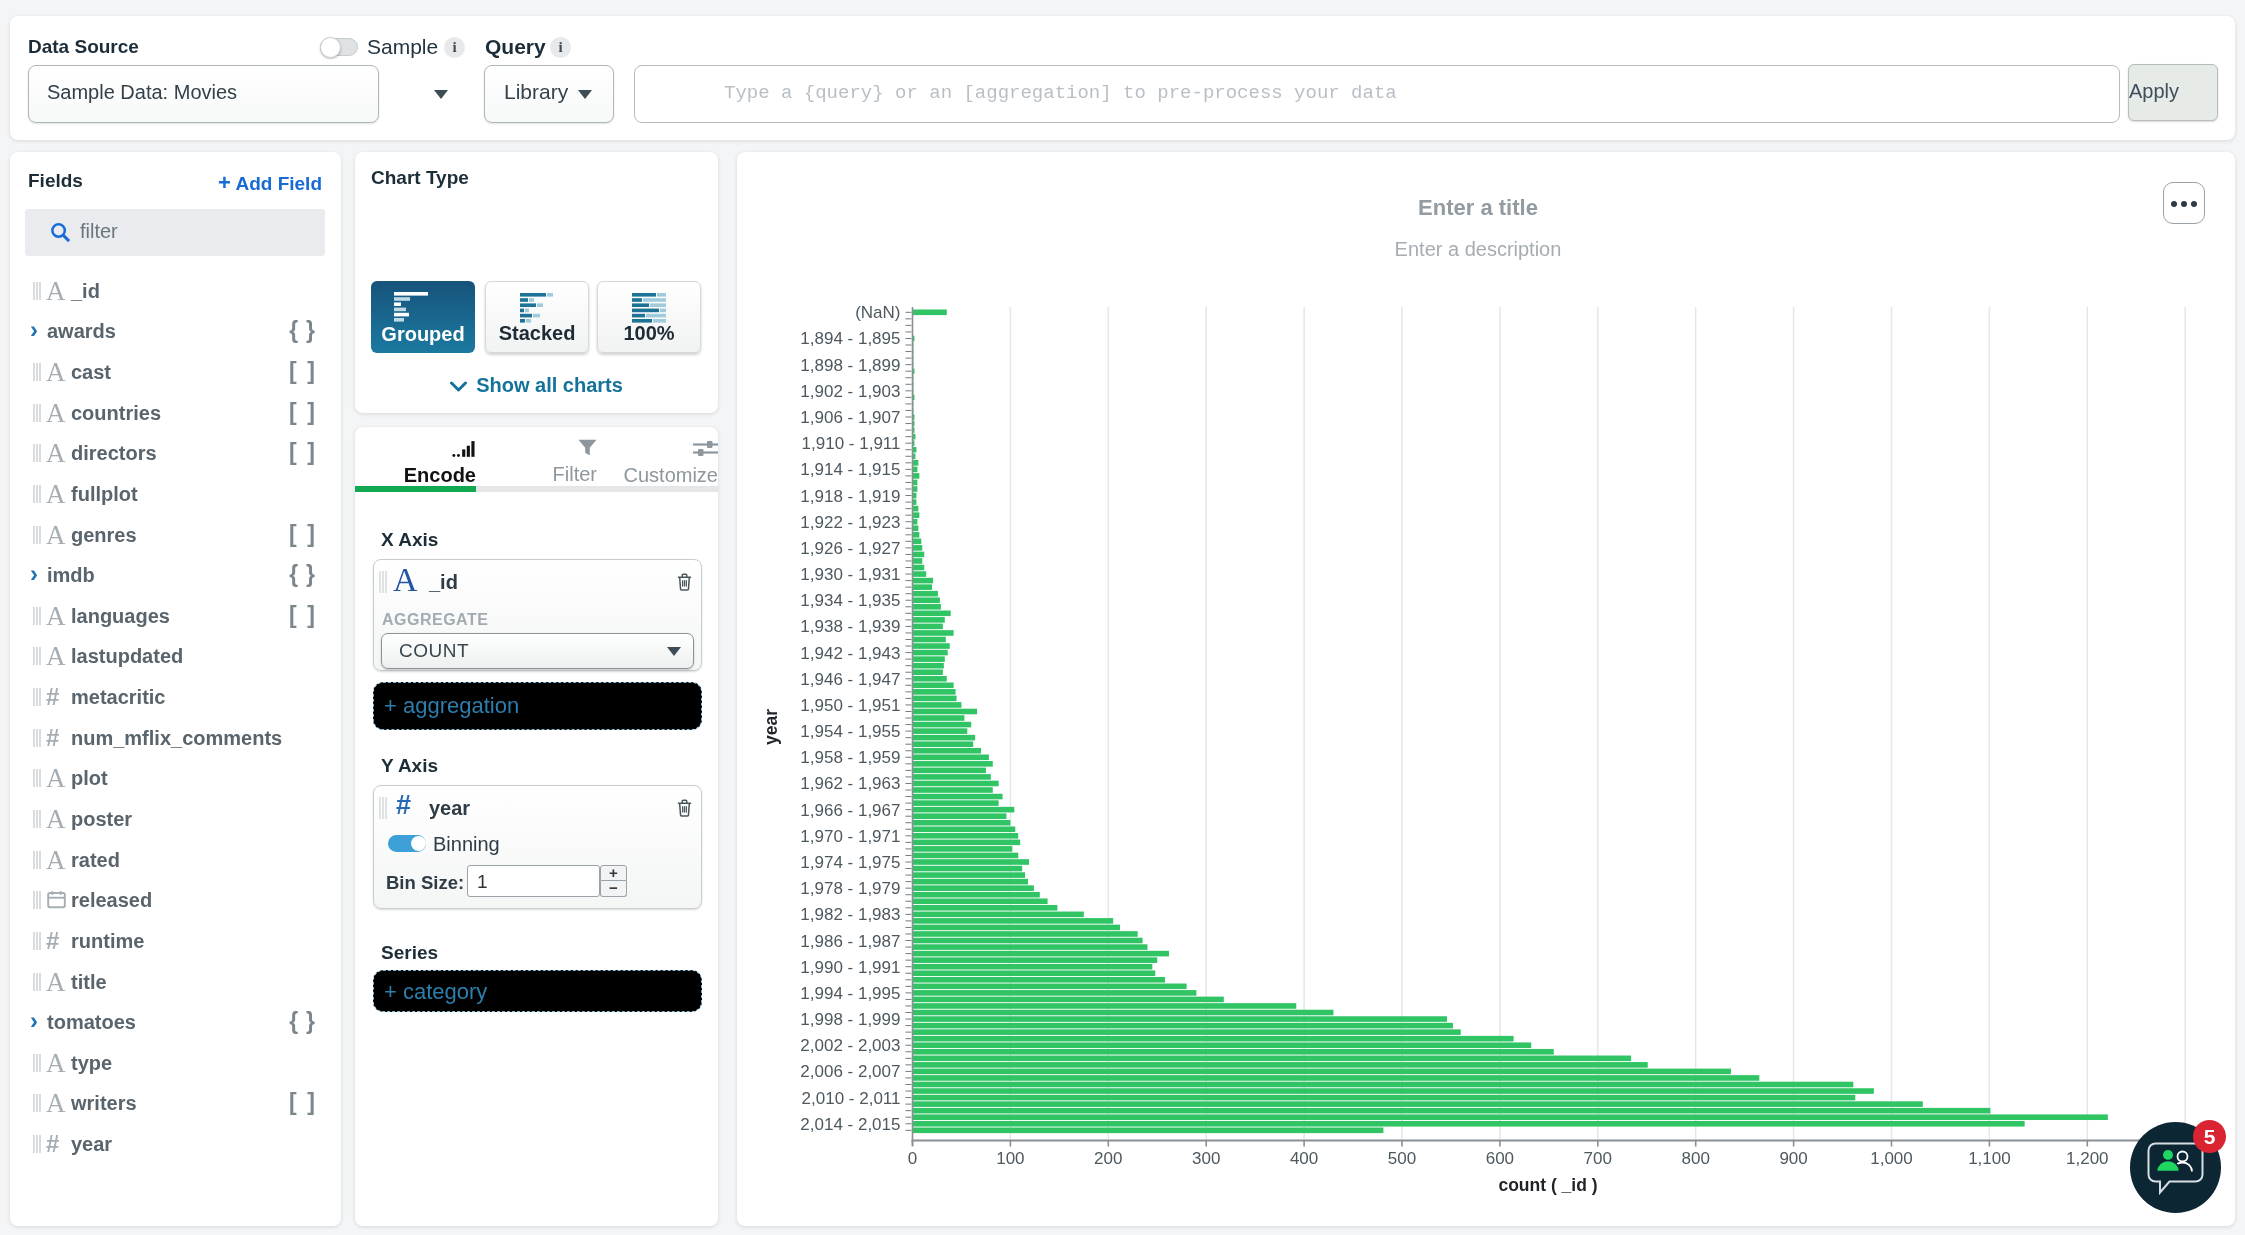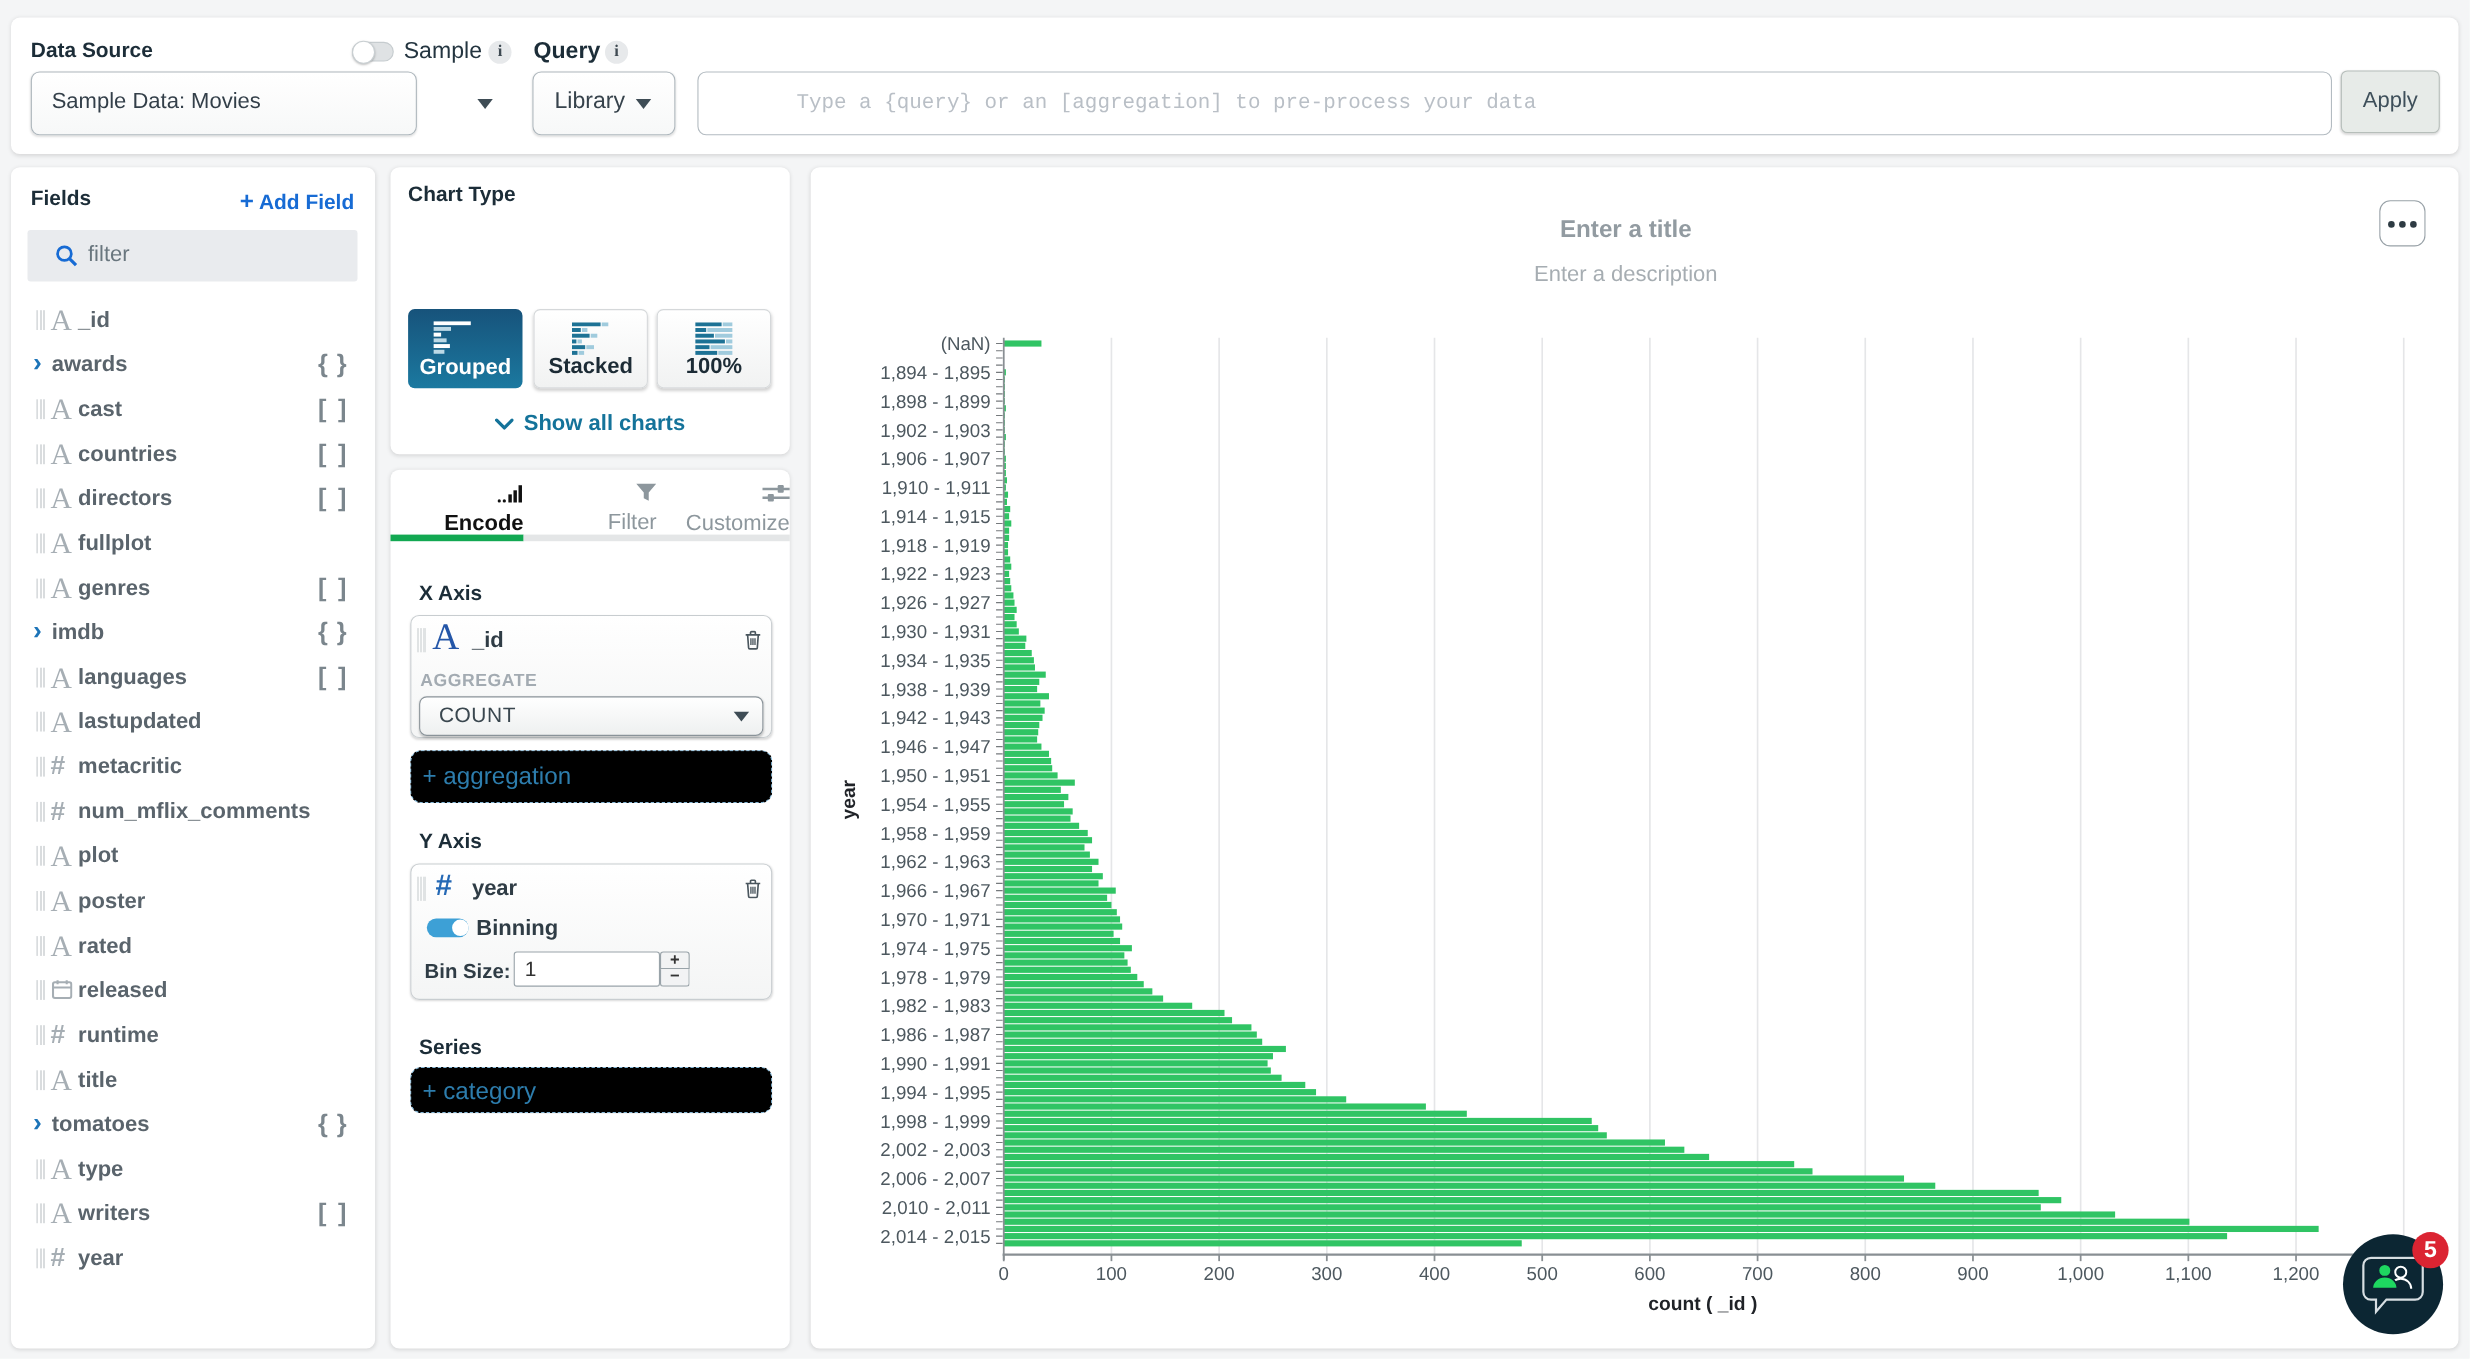--- a/index.html
+++ b/index.html
@@ -72,21 +72,21 @@
     <div class="caret" style="left:405px;top:24px"></div>
   </div>
   <div class="selbox" style="left:474px;top:49px;width:130px;height:58px">
     <div class="abs" style="left:19px;top:14px;font-size:21px;color:#37434c">Library</div>
     <div class="caret" style="left:93px;top:24px"></div>
   </div>
   <div class="selbox" style="left:624px;top:49px;width:1486px;height:58px;background:#fff;box-shadow:none;border-color:#b3bbc1">
     <div class="abs" style="left:89px;top:16px;font-family:'Liberation Mono',monospace;font-size:19px;color:#b9bfc6">Type a {query} or an [aggregation] to pre-process your data</div>
   </div>
   <div class="abs" style="left:2118px;top:48px;width:90px;height:57px;background:#e7ebe8;border:1px solid #b6beba;border-radius:6px;box-shadow:0 1px 2px rgba(0,0,0,.15)">
-    <div class="abs" style="width:100%;text-align:center;top:15px;font-size:20px;color:#3e4f5a">Apply</div>
+    <div class="abs" style="width:100%;top:15px;font-size:20px;color:#3e4f5a">Apply</div>
   </div>
 </div>
 
 <div id="fields" class="card">
   <div class="abs b" style="left:18px;top:18px;font-size:19px">Fields</div>
   <div class="addf" style="right:19px;top:18px"><span style="font-size:22px">+</span> Add Field</div>
   <div class="search">
     <svg class="abs" style="left:24px;top:12px" width="23" height="23" viewBox="0 0 24 24">
         <circle cx="10" cy="10" r="6.5" fill="none" stroke="#176bd4" stroke-width="2.6"></circle>
         <line x1="15" y1="15" x2="21" y2="21" stroke="#176bd4" stroke-width="3"></line>
@@ -321,21 +321,21 @@
     <div class="fcdrag"></div>
     <div class="abs" style="left:22px;top:4px;font-weight:bold;font-size:27px;color:#2569b5">#</div>
     <div class="abs" style="left:55px;top:11px;font-size:20px;font-weight:600;color:#2f3c45">year</div>
     <svg class="trash" viewBox="0 0 17 20">
         <path d="M1 4.5h15M6 4.5V2.2c0-.5.4-1 1-1h3c.6 0 1 .5 1 1v2.3M3 4.5l1 13.3c0 .6.5 1.2 1.2 1.2h6.6c.7 0 1.2-.6 1.2-1.2l1-13.3" fill="none" stroke="#4a565e" stroke-width="1.7"></path>
         <path d="M6.4 8v7M8.5 8v7M10.6 8v7" stroke="#4a565e" stroke-width="1.4"></path>
       </svg>
     <div class="abs" style="left:14px;top:49px;width:38px;height:17px;border-radius:9px;background:#3da0d6">
       <div class="abs" style="left:23px;top:1px;width:15px;height:15px;border-radius:50%;background:#fff"></div>
     </div>
-    <div class="abs" style="left:59px;top:47px;font-size:20px;font-weight:700;color:#2f3c45">Binning</div>
+    <div class="abs" style="left:59px;top:47px;font-size:20px;font-weight:400;color:#2f3c45">Binning</div>
     <div class="abs" style="left:12px;top:86px;font-size:18.5px;font-weight:600;color:#2f3c45">Bin Size:</div>
     <div class="abs" style="left:93px;top:79px;width:133px;height:32px;background:#fff;border:1px solid #99a3a9;border-radius:3px">
       <div class="abs" style="left:9px;top:5px;font-size:19px;color:#333">1</div>
     </div>
     <div class="abs" style="left:226px;top:79px;width:27px;height:16px;background:#f2f3f4;border:1px solid #99a3a9;border-radius:3px 3px 0 0;text-align:center;font-size:15px;font-weight:bold;line-height:14px;color:#333">+</div>
     <div class="abs" style="left:226px;top:95px;width:27px;height:16px;background:#f2f3f4;border:1px solid #99a3a9;border-top:none;border-radius:0 0 3px 3px;text-align:center;font-size:15px;font-weight:bold;line-height:13px;color:#333">−</div>
   </div>
 
   <div class="h2" style="top:515px">Series</div>
   <div class="dashbox" style="top:543px;height:42px">

